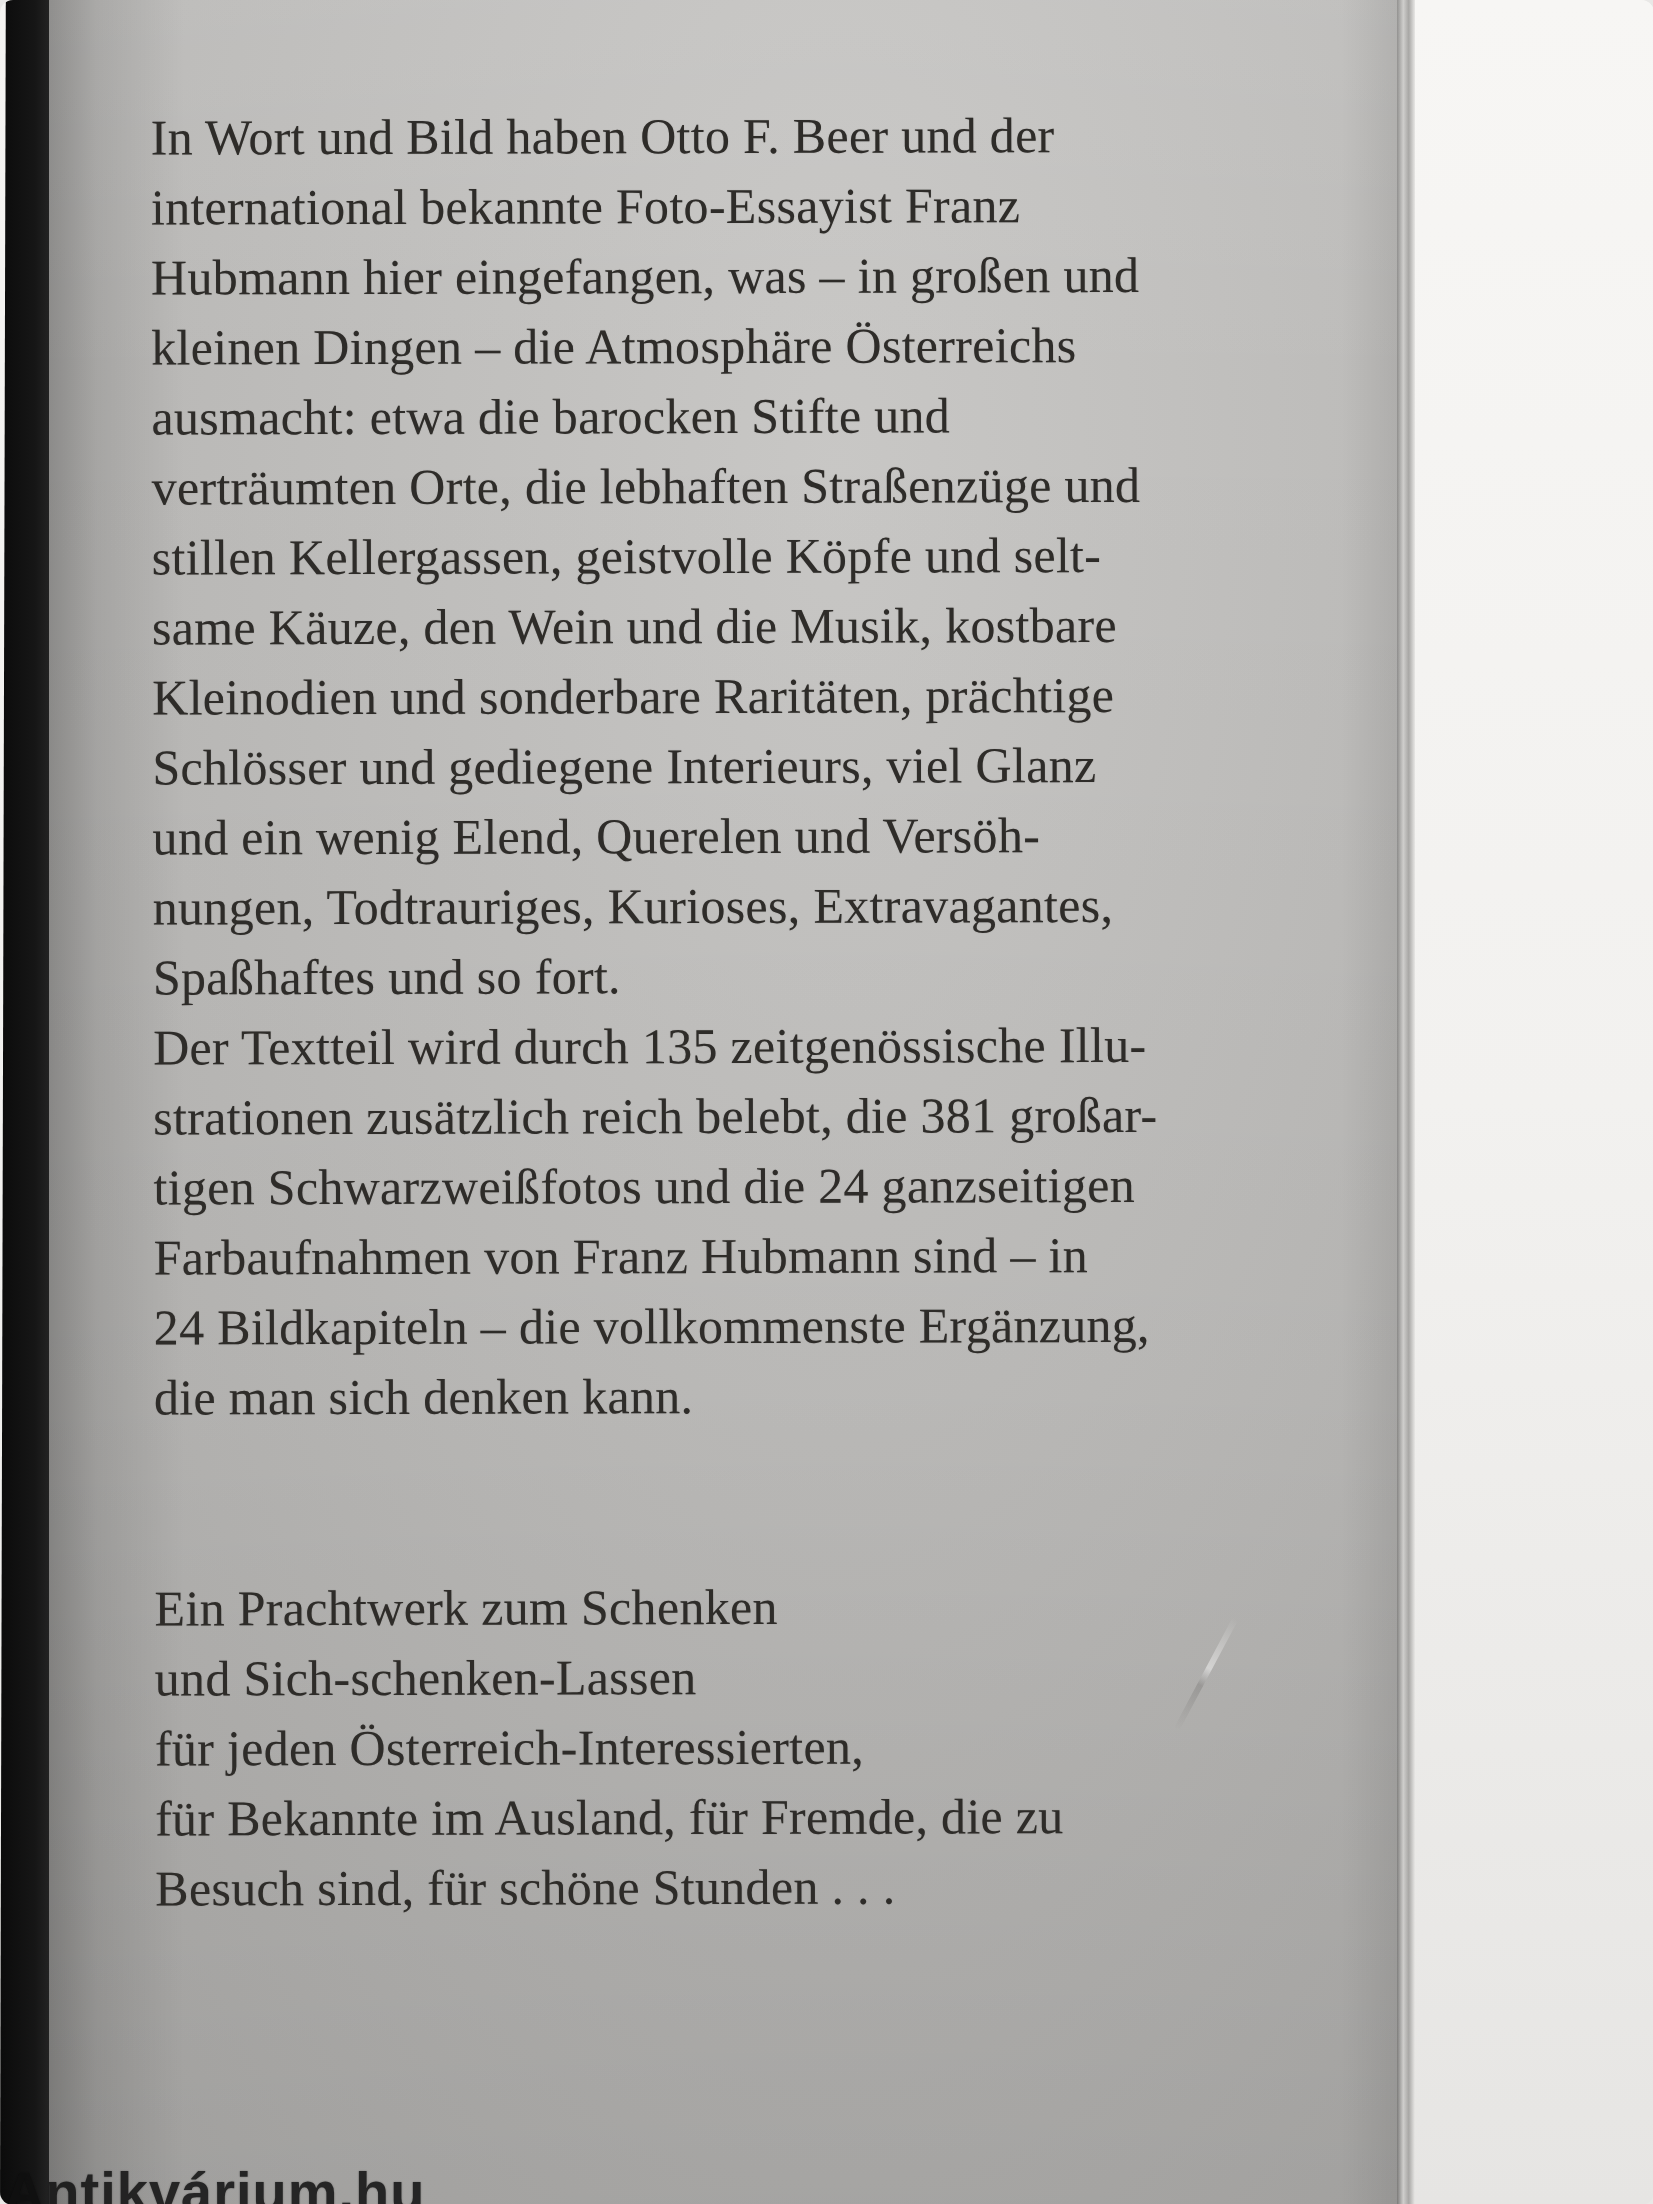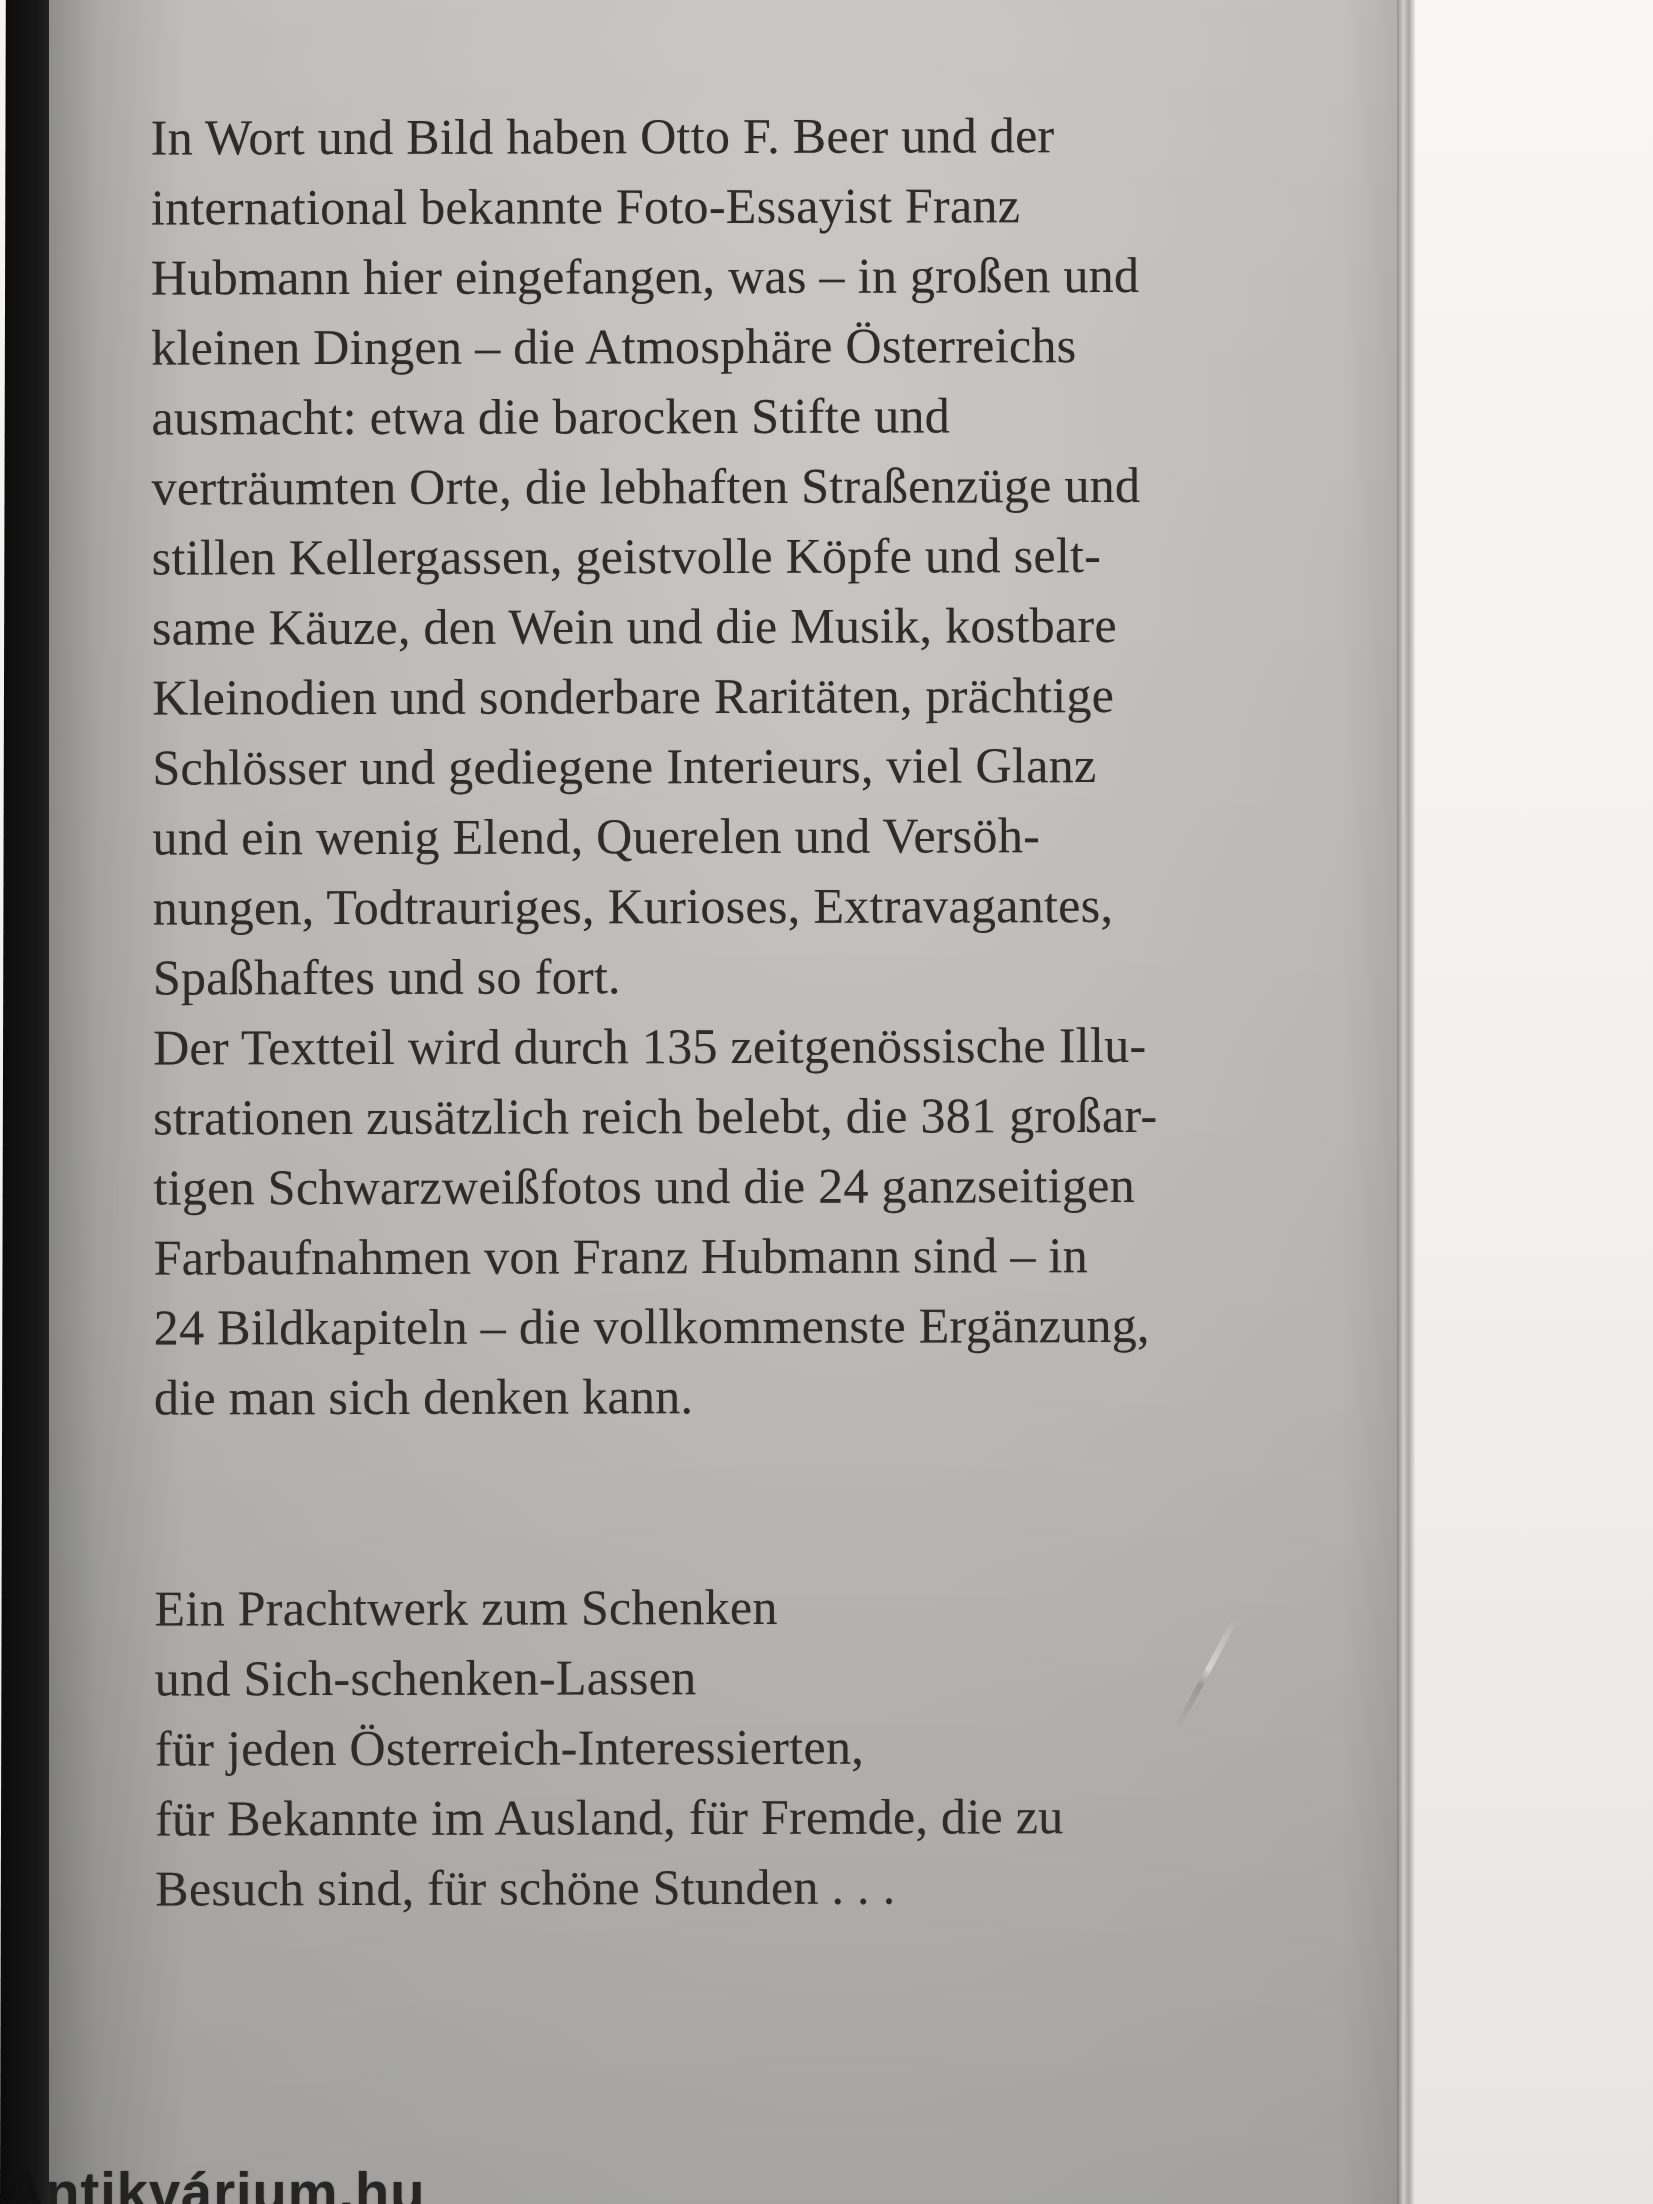--- a/index.html
+++ b/index.html
@@ -7,20 +7,21 @@
     padding: 0;
     background: #e9e8e6;
   }
   .scene {
     position: relative;
     width: 1654px;
     height: 2205px;
     overflow: hidden;
     background: linear-gradient(180deg, #f5f4f2 0%, #f1f0ee 55%, #eae9e7 100%);
     font-family: "Liberation Serif", serif;
+    border-radius: 13px;
   }
   
   .book-edge {
     position: absolute;
     left: 0; top: 0;
     width: 78px; height: 2205px;
     background: linear-gradient(90deg, #0b0b0b 0%, #161616 45%, #2b2b2b 75%, #4a4a48 100%);
     clip-path: polygon(5.8px 0, 50px 0, 68px 2205px, 0 2205px);
   }
   

